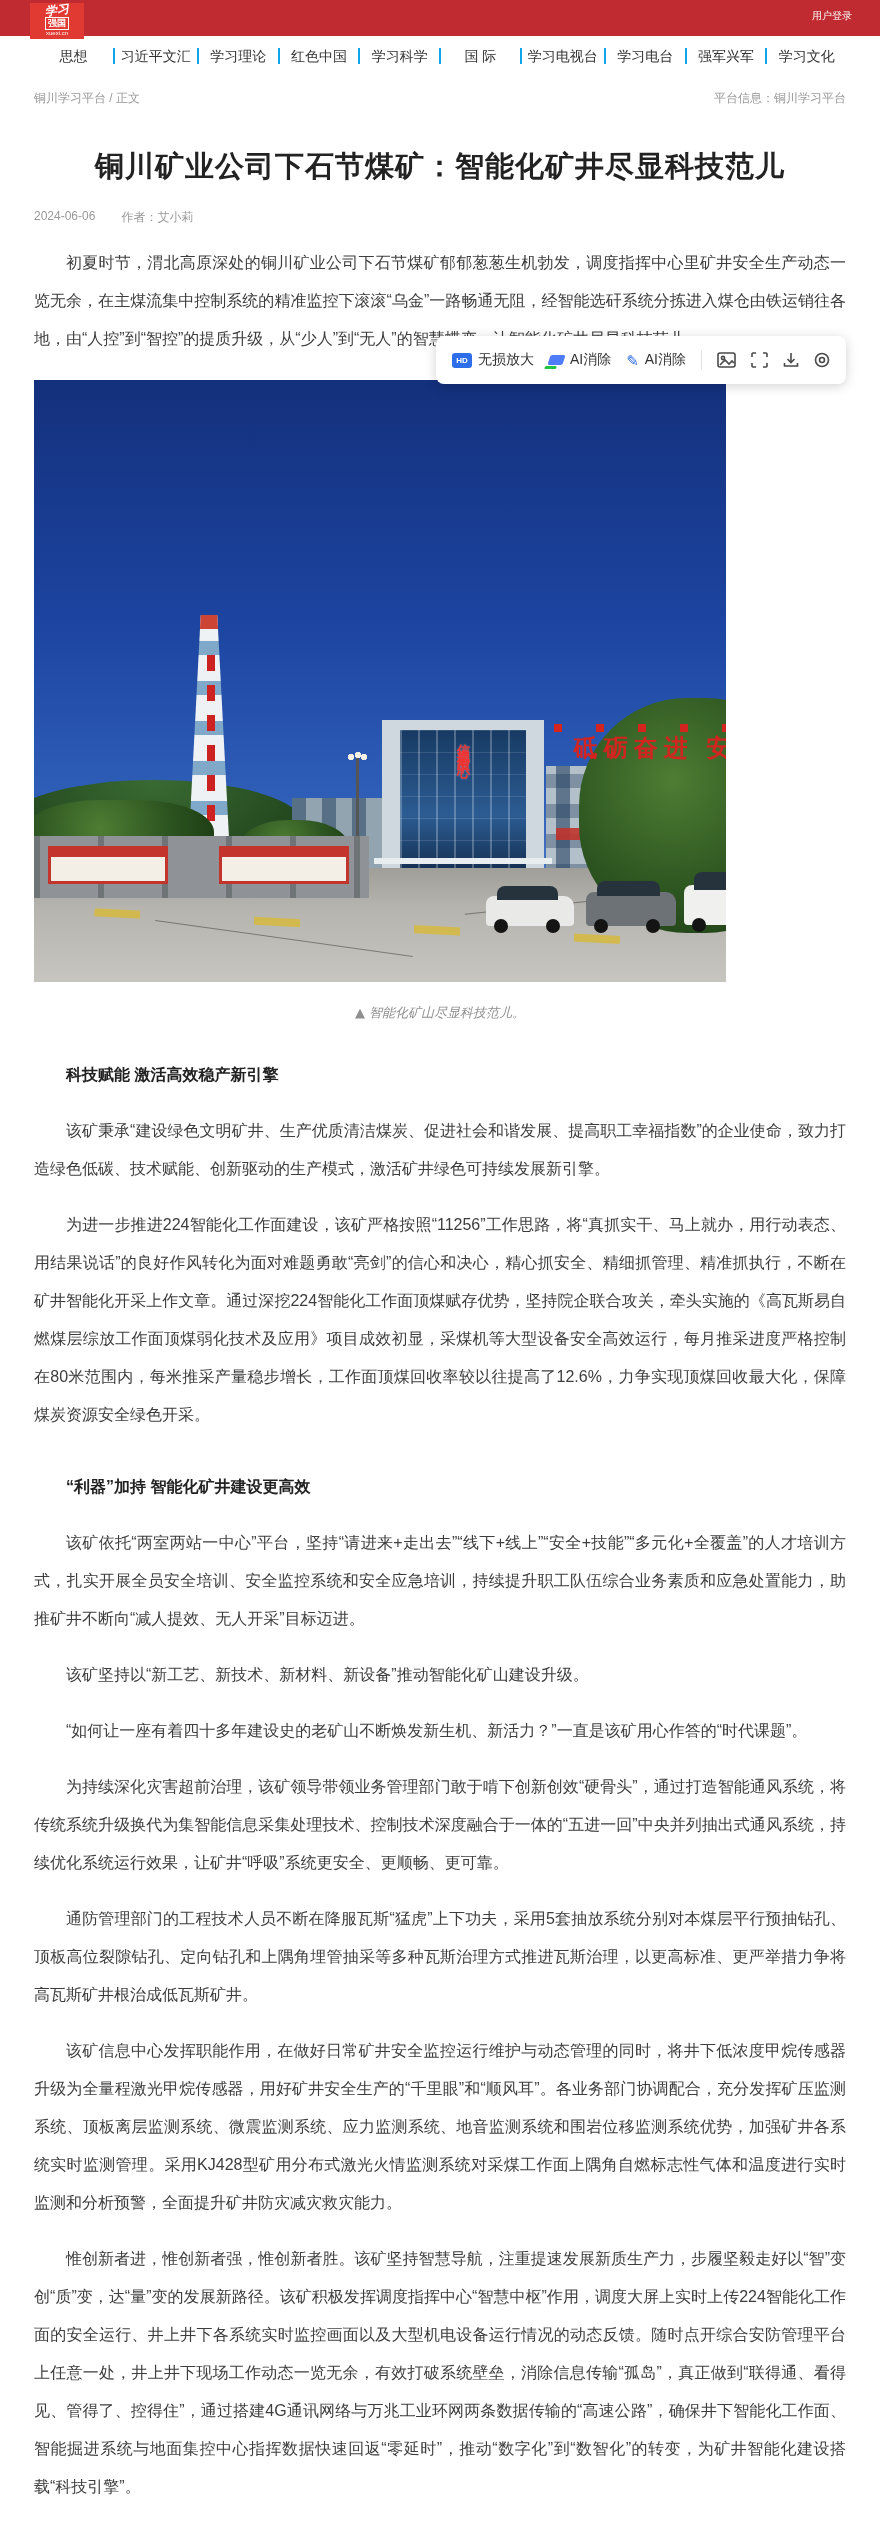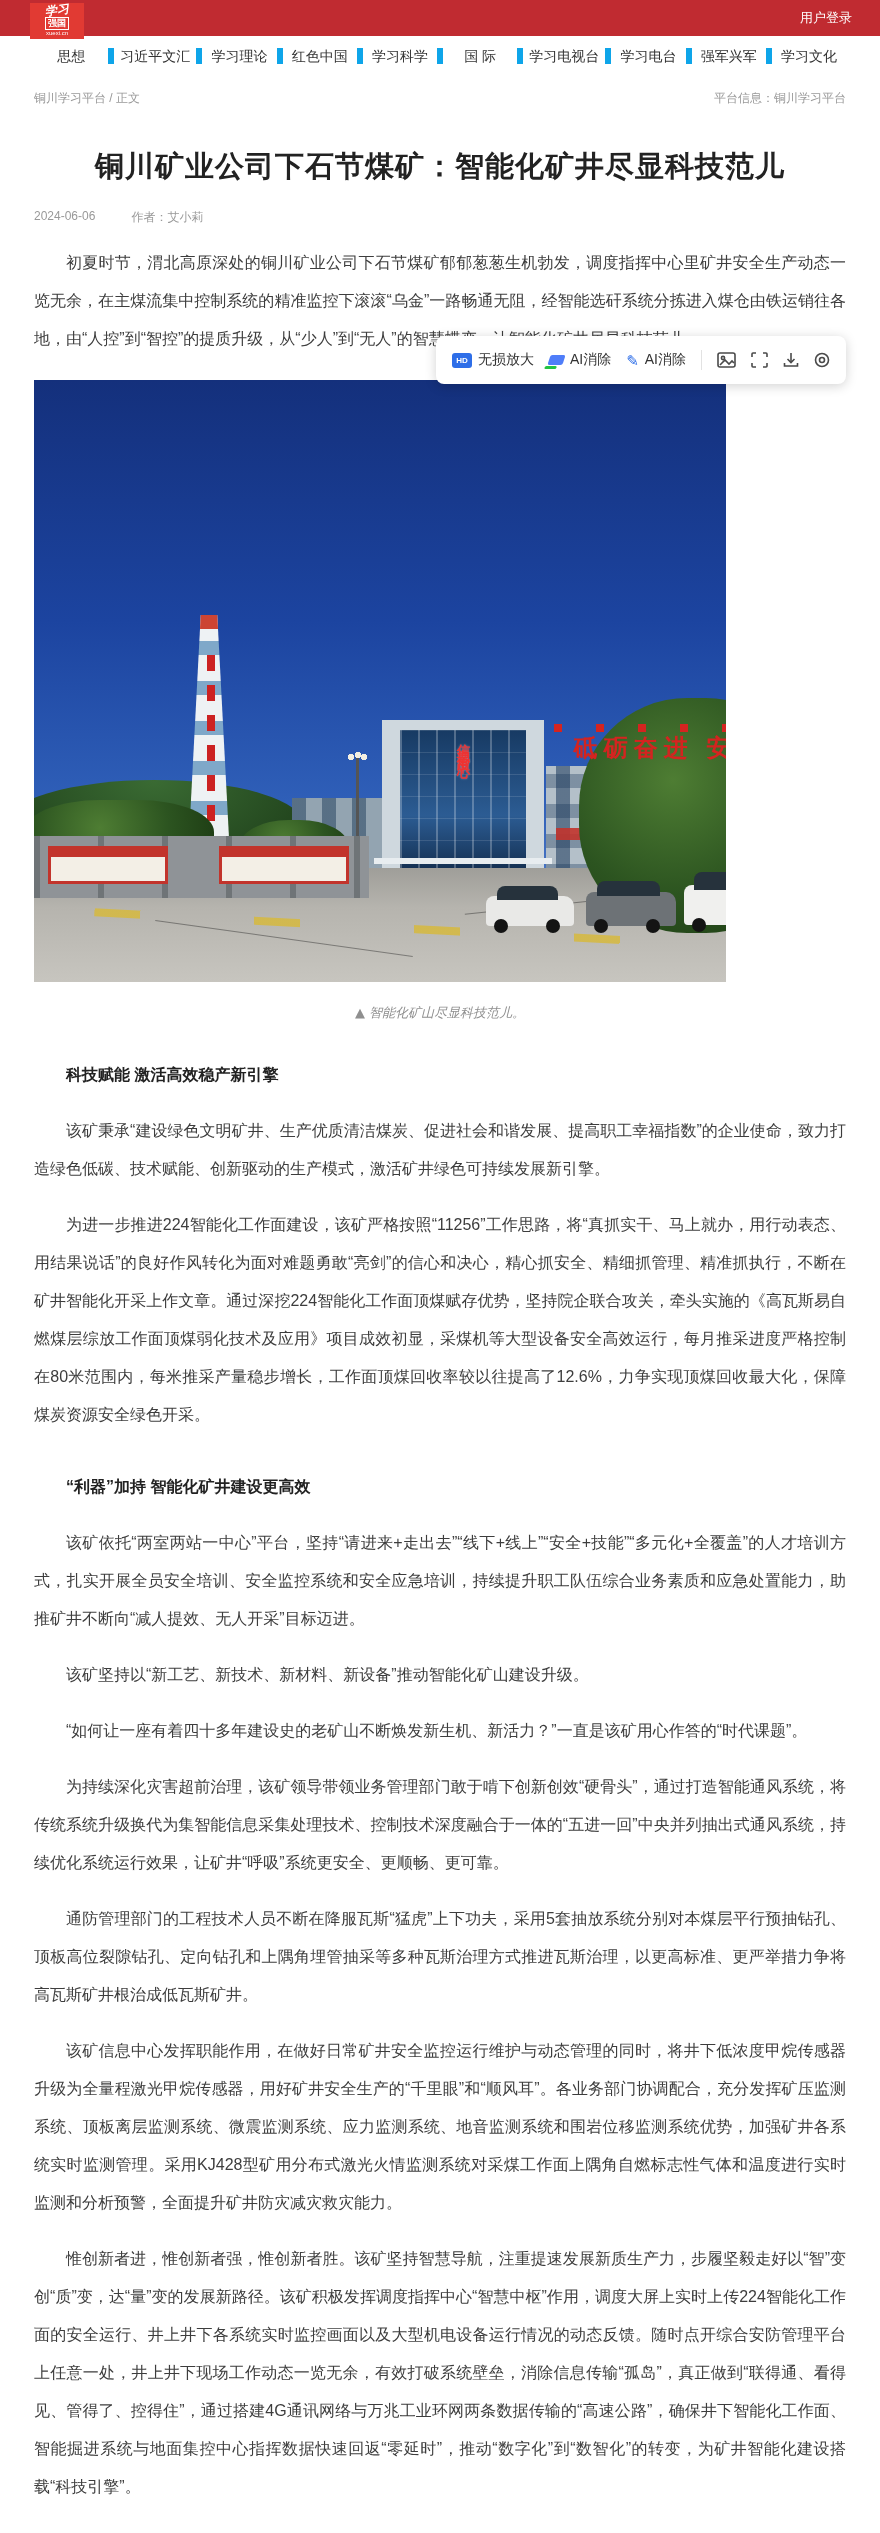--- a/index.html
+++ b/index.html
@@ -7,36 +7,36 @@
   body { font-family:"Liberation Sans","DejaVu Sans",sans-serif; color:#333; }
   .page { position:relative; width:880px; height:2533px; margin:0 auto; overflow:hidden; background:#fff; }
 
   
   .topbar { position:relative; height:36px; background:#c02b31; }
   .logo { position:absolute; left:30px; top:3px; width:54px; height:36px; background:#e13a33;
           display:flex; flex-direction:column; align-items:center; justify-content:center; z-index:3; }
   .logo .script { color:#fff; font-style:italic; font-weight:bold; font-size:12px; line-height:11px; transform:rotate(-8deg); }
   .logo .boxed { color:#fff; border:1px solid #fff; font-weight:bold; font-size:9px; padding:0 2px; line-height:11px; margin-top:1px;}
   .logo .domain { color:#fff; font-size:6px; line-height:7px; }
-  .login { position:absolute; right:28px; top:9px; color:#fff; font-size:13px; text-decoration:none; cursor:pointer; }
+  .login { position:absolute; right:28px; top:9px; color:#fff; font-size:10px; text-decoration:none; cursor:pointer; }
 
   
   .nav { display:flex; align-items:center; justify-content:space-between; width:812px; margin:0 auto; height:40px; }
   .nav-item { font-size:14px; color:#333; text-decoration:none; cursor:pointer; flex:1; text-align:center;
-              border-right:6px solid #0ea5e9; line-height:16px; white-space:nowrap; padding:0 6px;}
+              border-right:2px solid #0ea5e9; line-height:16px; white-space:nowrap; padding:0 6px;}
   .nav-item:last-child { border-right:none; }
 
   
   .crumb-row { width:812px; margin:14px auto 0; display:flex; justify-content:space-between; font-size:12px; color:#999; }
   .crumb-row a { color:#999; text-decoration:none; cursor:pointer; }
 
   
   .content { width:812px; margin:0 auto; position:relative; }
   h1.title { text-align:center; font-size:29px; line-height:42px; color:#222; margin-top:38px; letter-spacing:1px; }
-  .meta { margin-top:22px; font-size:12px; color:#999; display:flex; gap:36px; }
+  .meta { margin-top:22px; font-size:12px; color:#999; display:flex; gap:26px; }
   .para, .block[data-kind="p"] { font-size:16px; color:#3d3d3d; line-height:38px; text-align:justify;
           text-indent:2em; margin-top:18px; }
   .block[data-kind="h"] { font-size:16px; font-weight:bold; color:#222; line-height:38px; text-indent:2em; margin-top:34px; }
 
   
   .photo-wrap { position:relative; margin-top:22px; }
   .img-toolbar { position:absolute; top:-44px; right:0; z-index:5; background:#fff; border-radius:8px;
                  box-shadow:0 2px 12px rgba(0,0,0,.18); height:48px; display:flex; align-items:center;
                  padding:0 16px; gap:15px; font-size:14px; color:#333; }
   .tb-item { display:flex; align-items:center; gap:6px; cursor:pointer; white-space:nowrap; }

